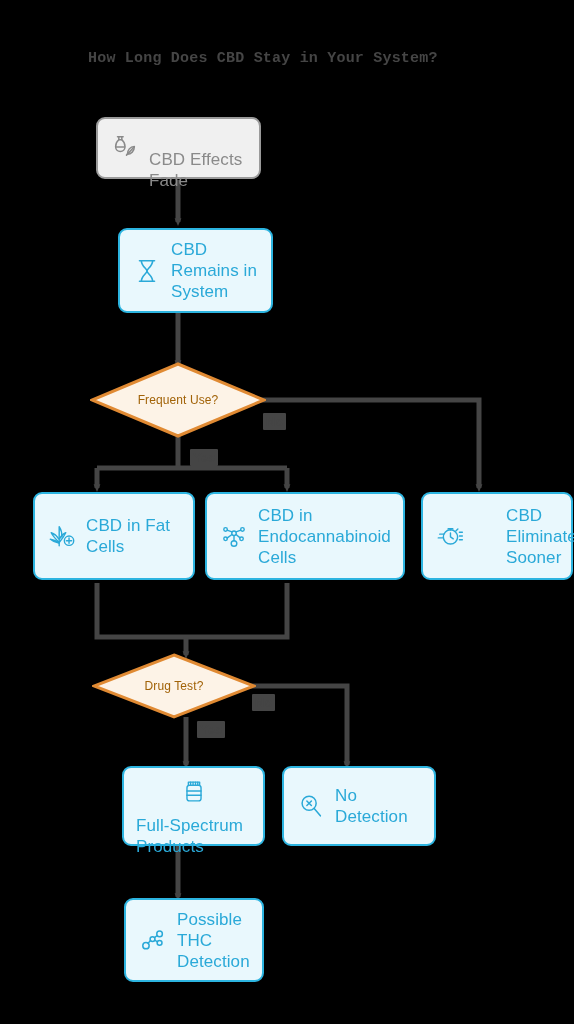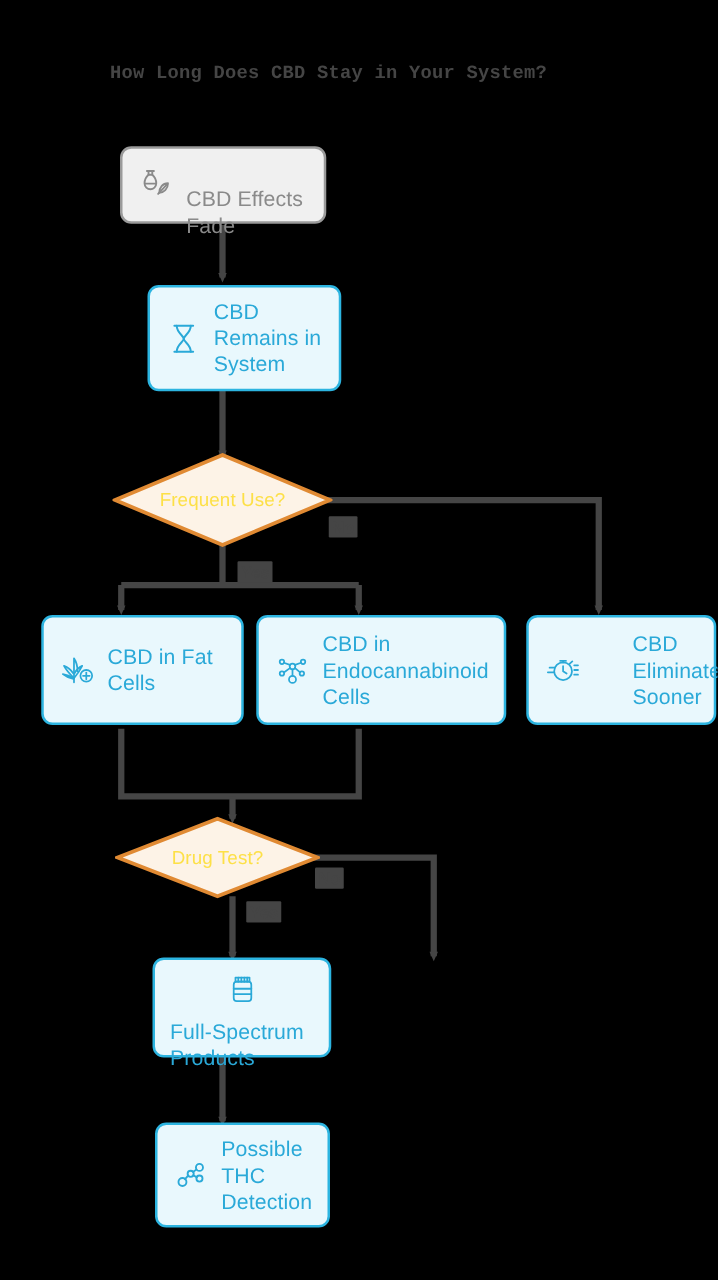--- a/index.html
+++ b/index.html
@@ -86,22 +86,22 @@
   }
   .decision .dshape {
     position: absolute;
     left: 0; top: 0;
     width: 100%;
     height: 100%;
   }
   .decision .dtext {
     position: relative;
     z-index: 2;
-    color: #fde047;
-    font-size: 15px;
+    color: #a16207;
+    font-size: 12px;
     line-height: 21px;
     text-align: center;
     letter-spacing: 0.1px;
   }
   
   .edge-label {
     position: absolute;
     color: #454545;
     background: transparent;
     font-size: 13px;
@@ -270,20 +270,31 @@
         <path d="M17.6,6.5 v3.5"></path>
         <path d="M20,6.5 v3.5"></path>
         <rect x="8.5" y="10" width="15" height="16.5" rx="2.6"></rect>
         <path d="M8.5,16 h15"></path>
         <path d="M8.5,20.5 h15"></path>
       </g>
     </svg>
     <div class="ntext">Full-Spectrum Products</div>
   </div>
 
+  <div class="node process" style="left:265px; top:766px; width:154px; height:80px;">
+    <svg class="nicon" viewBox="0 0 32 32">
+      <g fill="none" stroke="#2aa9d8" stroke-width="1.6" stroke-linecap="round" stroke-linejoin="round">
+        <circle cx="14" cy="13" r="7.5"></circle>
+        <path d="M19.4,18.6 L26,26.5"></path>
+        <path d="M11.6,10.6 L16.4,15.4"></path>
+        <path d="M16.4,10.6 L11.6,15.4"></path>
+      </g>
+    </svg>
+    <div class="ntext">No Detection</div>
+  </div>
 
   <div class="node process" style="left:107px; top:898px; width:140px; height:84px;">
     <svg class="nicon" viewBox="0 0 32 32">
       <g fill="none" stroke="#2aa9d8" stroke-width="1.6" stroke-linecap="round" stroke-linejoin="round">
         <circle cx="23" cy="9.5" r="3"></circle>
         <circle cx="15.5" cy="15" r="2.6"></circle>
         <circle cx="23" cy="19" r="2.6"></circle>
         <circle cx="8.5" cy="22" r="3.4"></circle>
         <path d="M20.5,11.2 L17.6,13.4"></path>
         <path d="M17.8,16.2 L20.8,18"></path>

